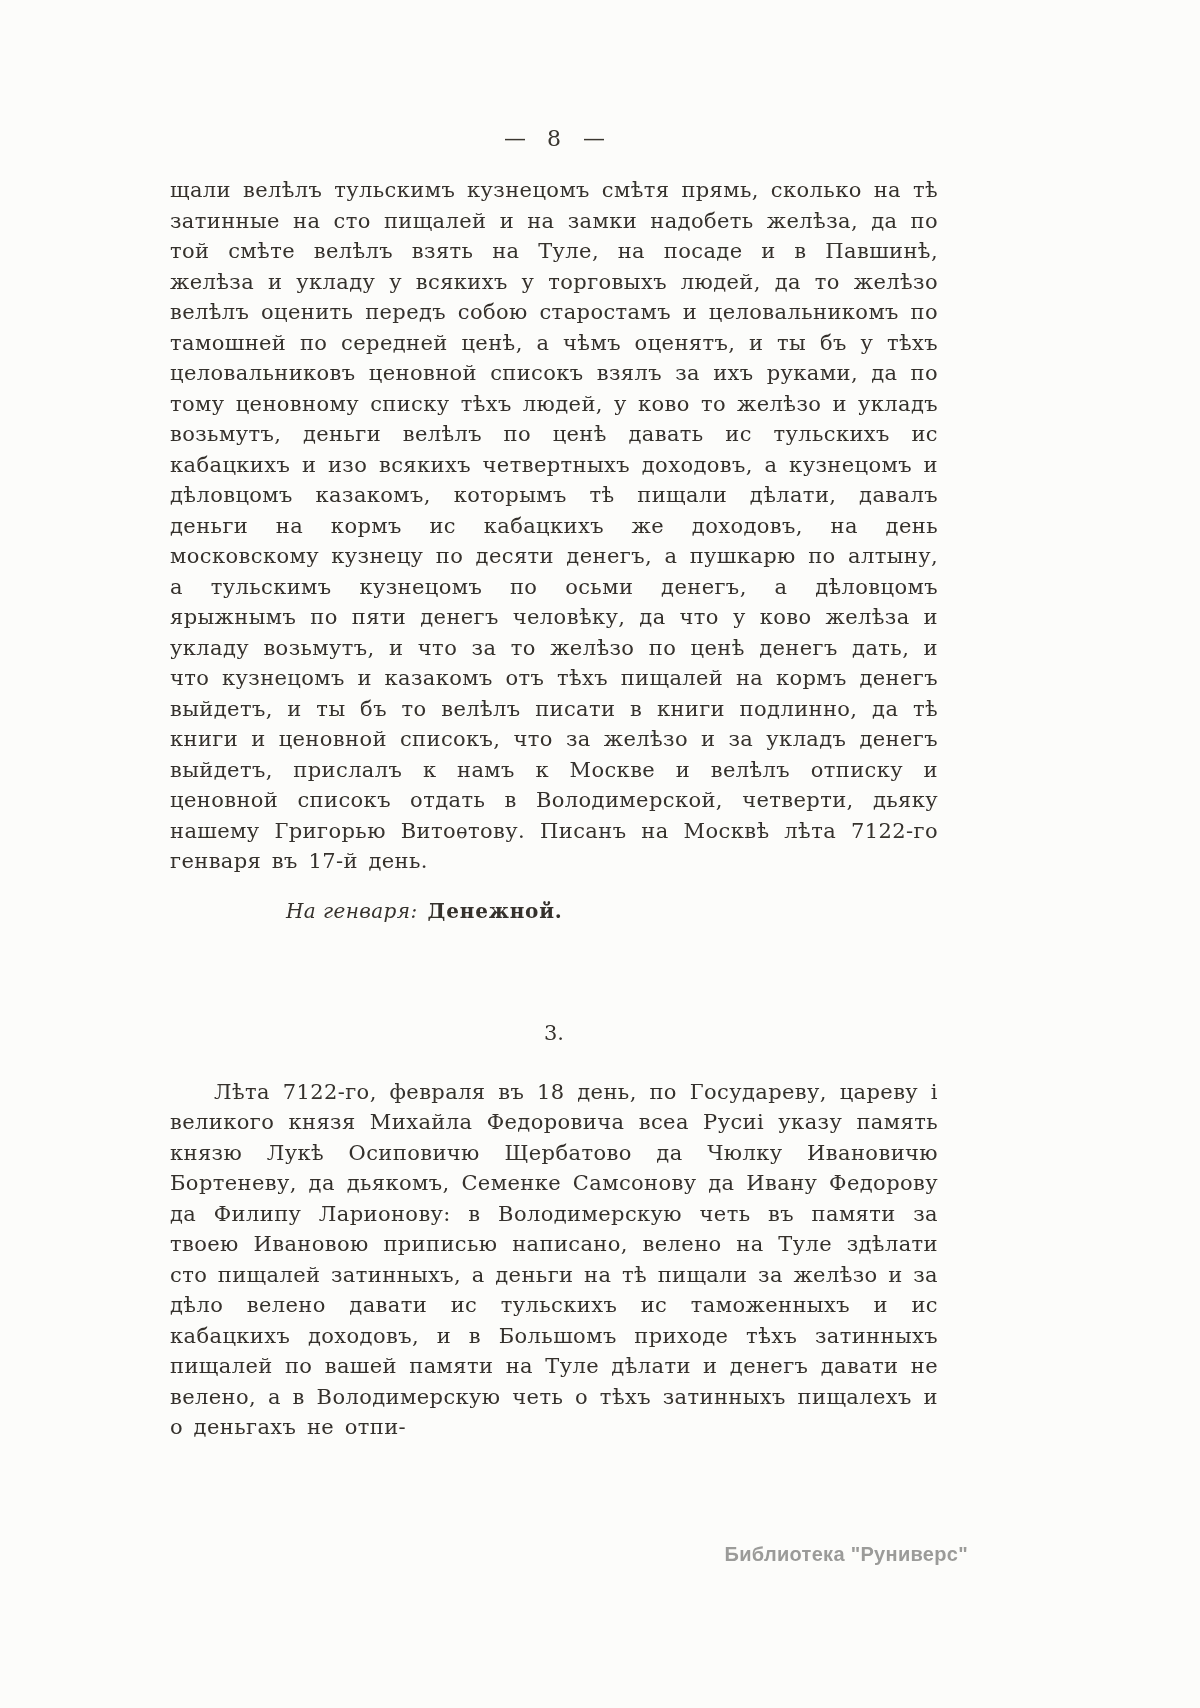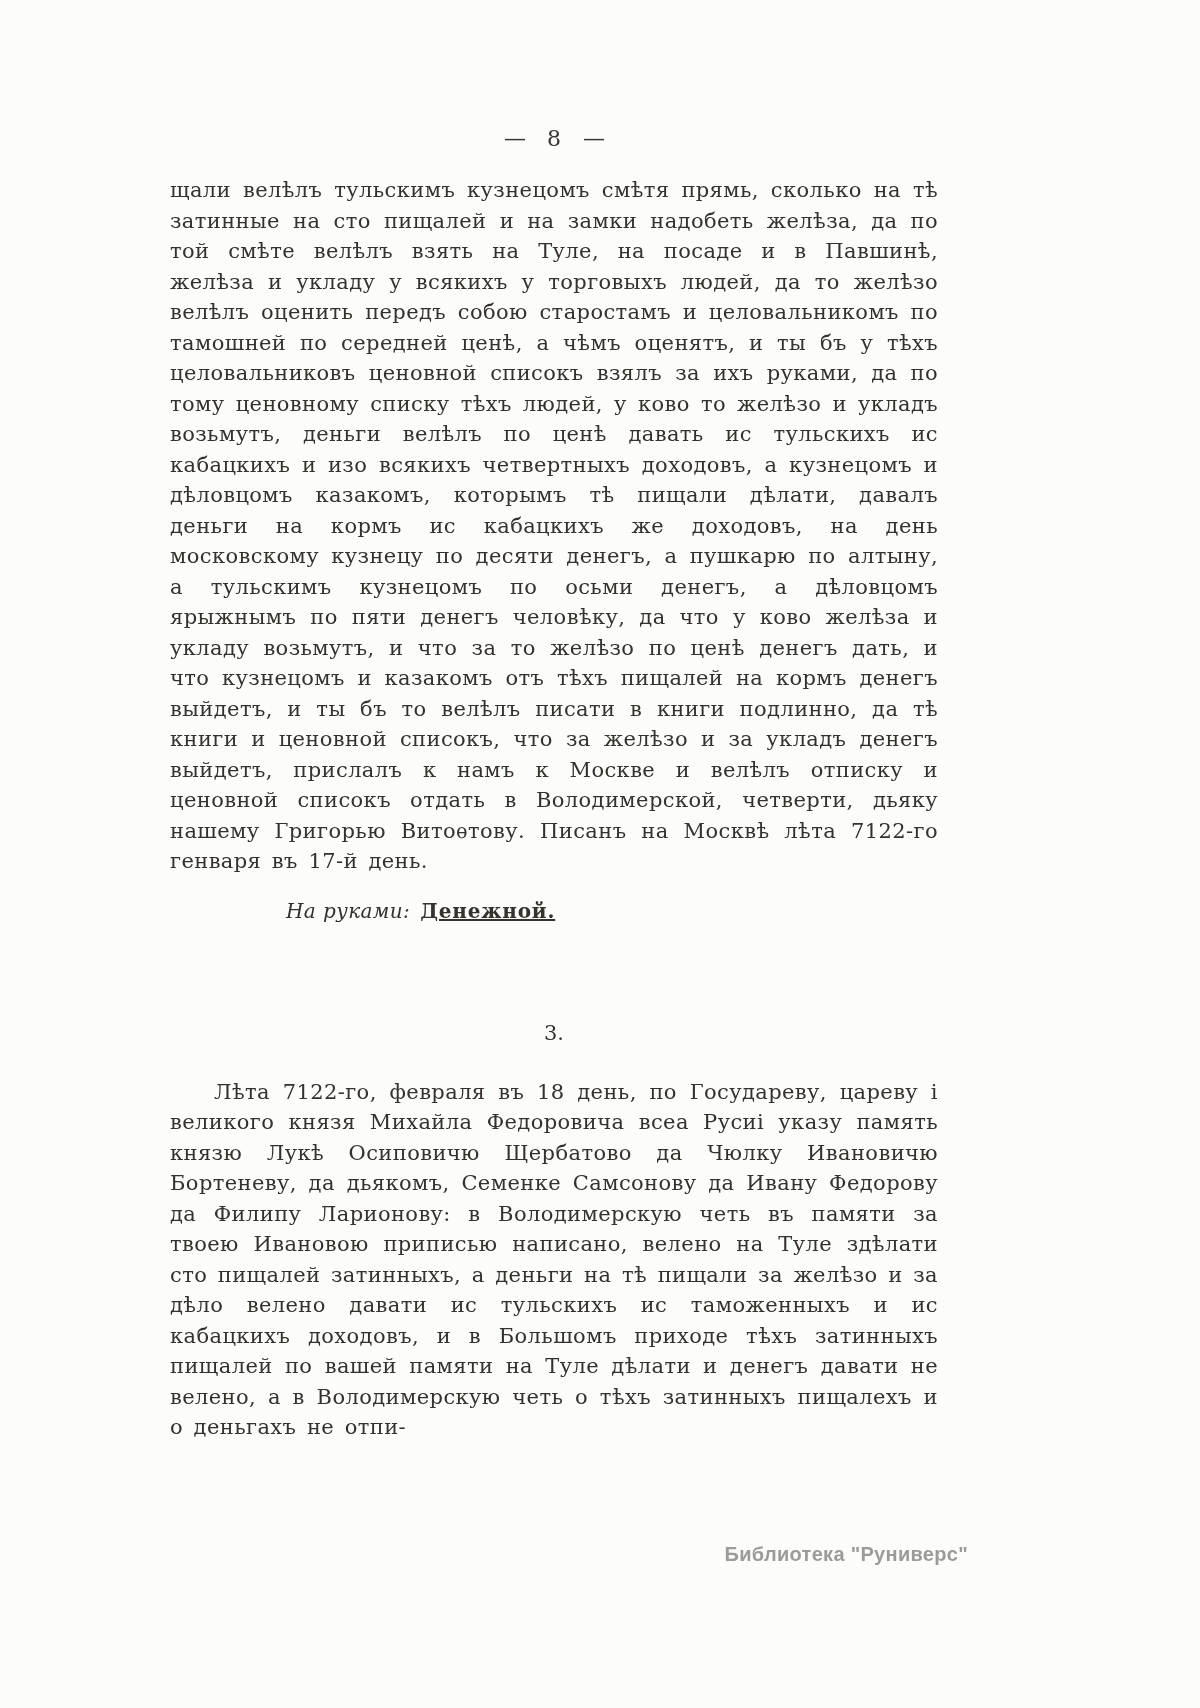--- a/index.html
+++ b/index.html
@@ -64,21 +64,20 @@
     line-height: 28px;
     letter-spacing: 0.4px;
   }
   .note-label {
     font-style: italic;
     margin-right: 10px;
   }
   .note-value {
     font-weight: bold;
     letter-spacing: 0.8px;
-    text-decoration: underline;
   }
   
   .section-number {
     margin: 96px 0 32px 0;
     text-align: center;
     font-size: 21px;
     color: #35312c;
   }
   
   .watermark {
@@ -100,21 +99,21 @@
 
   <div class="page-header">
     <span class="dash">—</span><span class="page-number">8</span><span class="dash">—</span>
   </div>
 
   <div class="text-block">
 
     <p class="para continuation">щали велѣлъ тульскимъ кузнецомъ смѣтя прямь, сколько на тѣ затинные на сто пищалей и на замки надобеть желѣза, да по той смѣте велѣлъ взять на Туле, на посаде и в Павшинѣ, желѣза и укладу у всякихъ у торговыхъ людей, да то желѣзо велѣлъ оценить передъ собою старостамъ и целовальникомъ по тамошней по середней ценѣ, а чѣмъ оценятъ, и ты бъ у тѣхъ целовальниковъ ценовной списокъ взялъ за ихъ руками, да по тому ценовному списку тѣхъ людей, у ково то желѣзо и укладъ возьмутъ, деньги велѣлъ по ценѣ давать ис тульскихъ ис кабацкихъ и изо всякихъ четвертныхъ доходовъ, а кузнецомъ и дѣловцомъ казакомъ, которымъ тѣ пищали дѣлати, давалъ деньги на кормъ ис кабацкихъ же доходовъ, на день московскому кузнецу по десяти денегъ, а пушкарю по алтыну, а тульскимъ кузнецомъ по осьми денегъ, а дѣловцомъ ярыжнымъ по пяти денегъ человѣку, да что у ково желѣза и укладу возьмутъ, и что за то желѣзо по ценѣ денегъ дать, и что кузнецомъ и казакомъ отъ тѣхъ пищалей на кормъ денегъ выйдетъ, и ты бъ то велѣлъ писати в книги подлинно, да тѣ книги и ценовной списокъ, что за желѣзо и за укладъ денегъ выйдетъ, прислалъ к намъ к Москве и велѣлъ отписку и ценовной списокъ отдать в Володимерской, четверти, дьяку нашему Григорью Витоѳтову. Писанъ на Москвѣ лѣта 7122-го генваря въ 17-й день.</p>
 
     <p class="note">
-      <span class="note-label">На руками:</span><span class="note-value">Денежной.</span>
+      <span class="note-label">На генваря:</span><span class="note-value">Денежной.</span>
     </p>
 
     <div class="section-number">3.</div>
 
     <p class="para indented">Лѣта 7122-го, февраля въ 18 день, по Государеву, цареву і великого князя Михайла Федоровича всеа Русиі указу память князю Лукѣ Осиповичю Щербатово да Чюлку Ивановичю Бортеневу, да дьякомъ, Семенке Самсонову да Ивану Федорову да Филипу Ларионову: в Володимерскую четь въ памяти за твоею Ивановою приписью написано, велено на Туле здѣлати сто пищалей затинныхъ, а деньги на тѣ пищали за желѣзо и за дѣло велено давати ис тульскихъ ис таможенныхъ и ис кабацкихъ доходовъ, и в Большомъ приходе тѣхъ затинныхъ пищалей по вашей памяти на Туле дѣлати и денегъ давати не велено, а в Володимерскую четь о тѣхъ затинныхъ пищалехъ и о деньгахъ не отпи-</p>
 
   </div>
 
   <div class="watermark">Библиотека "Руниверс"</div>
 

